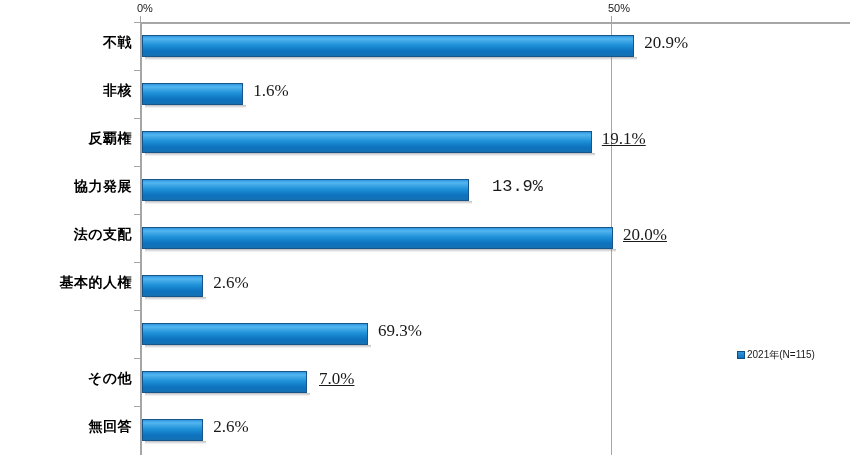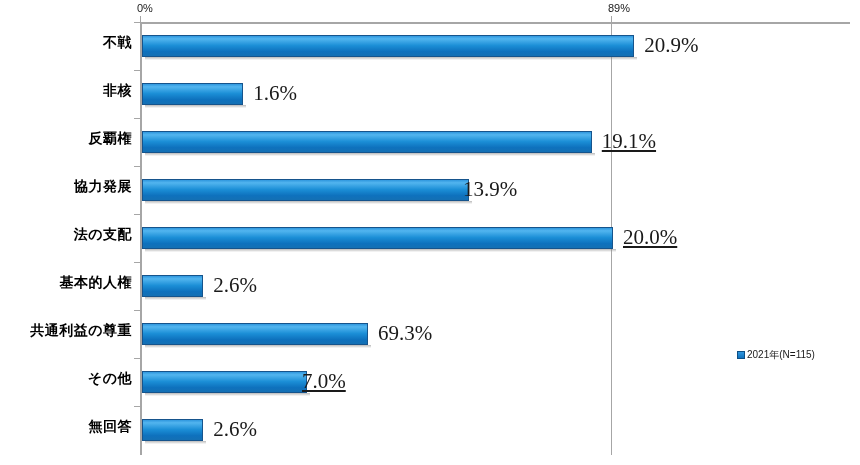--- a/index.html
+++ b/index.html
@@ -117,21 +117,21 @@
     position: absolute;
     left: 3px;
     top: 22px;
     height: 3px;
     background: linear-gradient(to bottom, rgba(130,130,130,0.55), rgba(190,190,190,0.05));
   }
   .bar-label {
     position: absolute;
     top: 11px;
     font-family: "Liberation Serif", "DejaVu Serif", serif;
-    font-size: 21px;
+    font-size: 17px;
     color: #1a1a1a;
     white-space: nowrap;
   }
 
   
   .legend {
     position: absolute;
     left: 737px;
     top: 348px;
     display: flex;
@@ -157,21 +157,21 @@
 <body>
 
 <div id="chart">
 
   <div class="plot-top-border"></div>
   <div class="value-axis-line"></div>
 
   <div id="axis-layer">
       <div class="axis-tick-label" style="left: 137px;">0%</div>
       <div class="tick-mark" style="left: 140px;"></div>
-      <div class="axis-tick-label" style="left: 608px;">89%</div>
+      <div class="axis-tick-label" style="left: 608px;">50%</div>
       <div class="tick-mark" style="left: 611px;"></div>
       <div class="gridline" style="left: 611px;"></div>
     </div>
 
   <div id="rows-layer">
       <div class="row" style="top: 22px;">
         <div class="cat-tick"></div>
         <div class="cat-label">不戦</div>
         <div class="bar-wrap" style="width: 492.195px;">
           <div class="bar-shadow" style="width: 492.195px;"></div>
@@ -197,21 +197,21 @@
         </div>
         <div class="bar-label" style="left: 601.805px; text-decoration: underline;">19.1%</div>
       </div>
       <div class="row" style="top: 166px;">
         <div class="cat-tick"></div>
         <div class="cat-label">協力発展</div>
         <div class="bar-wrap" style="width: 327.345px;">
           <div class="bar-shadow" style="width: 327.345px;"></div>
           <div class="bar" style="width: 327.345px;"></div>
         </div>
-        <div class="bar-label" style="left: 463px;">13.9%</div>
+        <div class="bar-label" style="left: 492px; font-family: Liberation Mono, monospace;">13.9%</div>
       </div>
       <div class="row" style="top: 214px;">
         <div class="cat-tick"></div>
         <div class="cat-label">法の支配</div>
         <div class="bar-wrap" style="width: 471px;">
           <div class="bar-shadow" style="width: 471px;"></div>
           <div class="bar" style="width: 471px;"></div>
         </div>
         <div class="bar-label" style="left: 623px; text-decoration: underline;">20.0%</div>
       </div>
@@ -219,35 +219,34 @@
         <div class="cat-tick"></div>
         <div class="cat-label">基本的人権</div>
         <div class="bar-wrap" style="width: 61.23px;">
           <div class="bar-shadow" style="width: 61.23px;"></div>
           <div class="bar" style="width: 61.23px;"></div>
         </div>
         <div class="bar-label" style="left: 213.23px;">2.6%</div>
       </div>
       <div class="row" style="top: 310px;">
         <div class="cat-tick"></div>
-        <div class="cat-label">共通利益の尊重</div>
         <div class="bar-wrap" style="width: 226.08px;">
           <div class="bar-shadow" style="width: 226.08px;"></div>
           <div class="bar" style="width: 226.08px;"></div>
         </div>
         <div class="bar-label" style="left: 378.08px;">69.3%</div>
       </div>
       <div class="row" style="top: 358px;">
         <div class="cat-tick"></div>
         <div class="cat-label">その他</div>
         <div class="bar-wrap" style="width: 164.85px;">
           <div class="bar-shadow" style="width: 164.85px;"></div>
           <div class="bar" style="width: 164.85px;"></div>
         </div>
-        <div class="bar-label" style="left: 302px; text-decoration: underline;">7.0%</div>
+        <div class="bar-label" style="left: 319px; text-decoration: underline;">7.0%</div>
       </div>
       <div class="row" style="top: 406px;">
         <div class="cat-tick"></div>
         <div class="cat-label">無回答</div>
         <div class="bar-wrap" style="width: 61.23px;">
           <div class="bar-shadow" style="width: 61.23px;"></div>
           <div class="bar" style="width: 61.23px;"></div>
         </div>
         <div class="bar-label" style="left: 213.23px;">2.6%</div>
       </div>

